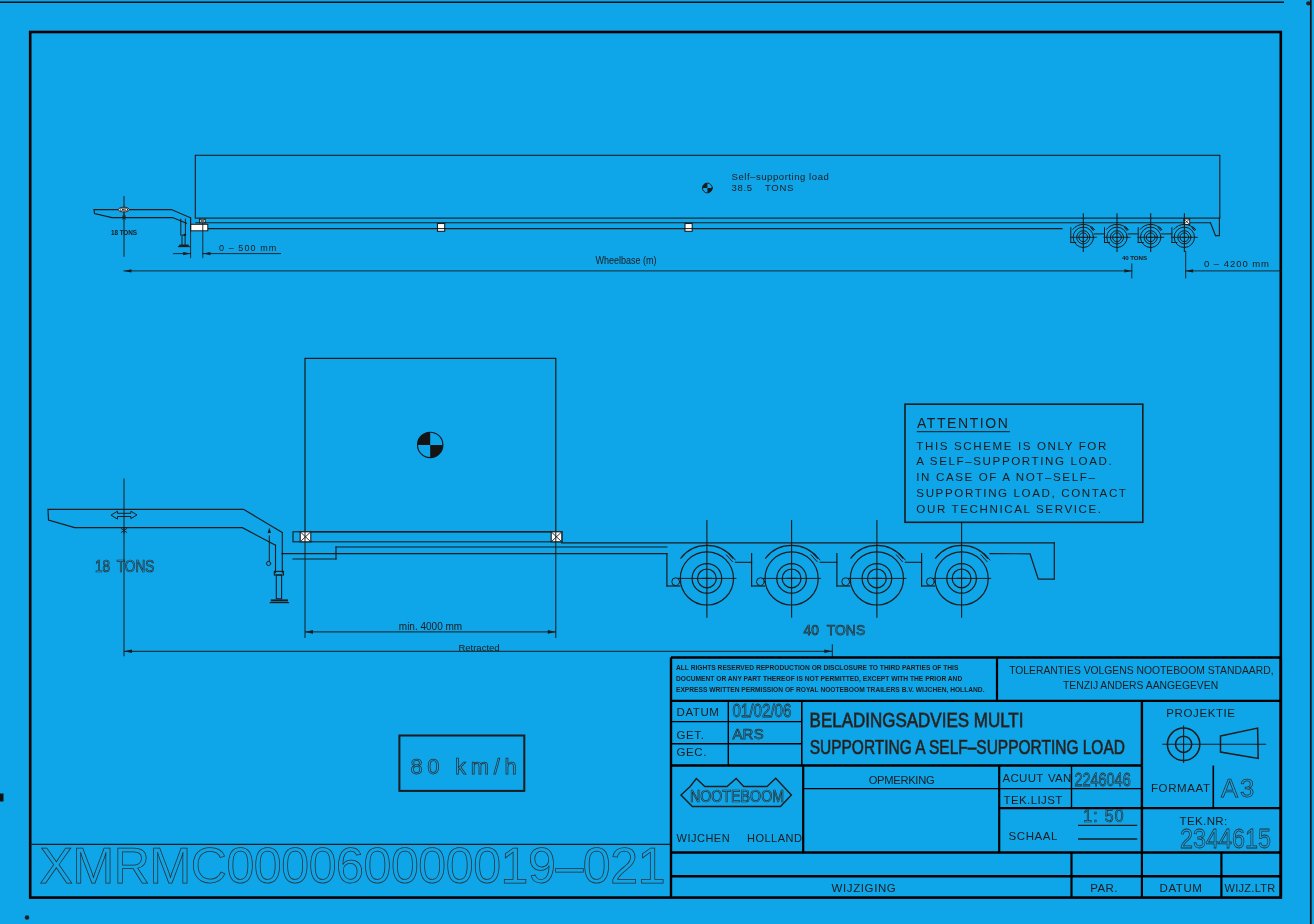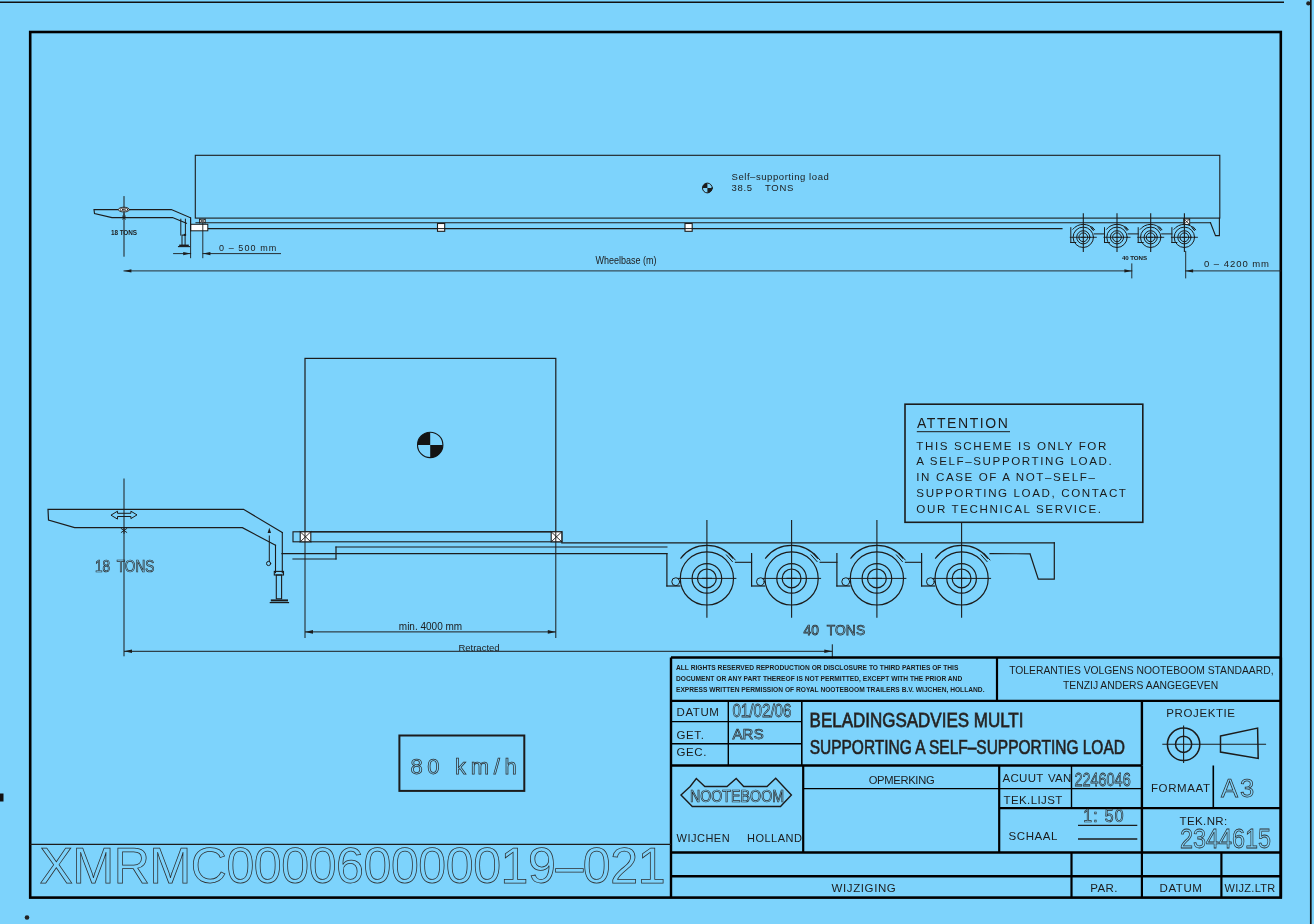--- a/index.html
+++ b/index.html
@@ -1,16 +1,16 @@
 <!DOCTYPE html>
 <html><head>
 <meta charset="utf-8">
 <style>
 html,body{margin:0;padding:0;background:#fff}
-.page{position:relative;width:1314px;height:924px;background:#7dd3fc;overflow:hidden}
+.page{position:relative;width:1314px;height:924px;background:#0ea5e9;overflow:hidden}
 text{font-family:"Liberation Sans",sans-serif;fill:#1c1c1c}
 .cad{fill:none;stroke:#2e2e2e;stroke-width:0.75}
 </style>
 </head>
 <body>
 <div class="page">
 <svg width="1314" height="924" viewBox="0 0 1314 924">
 
 <line x1="0" y1="2.3" x2="1284" y2="2.3" stroke="#111" stroke-width="1.6"></line>
 

